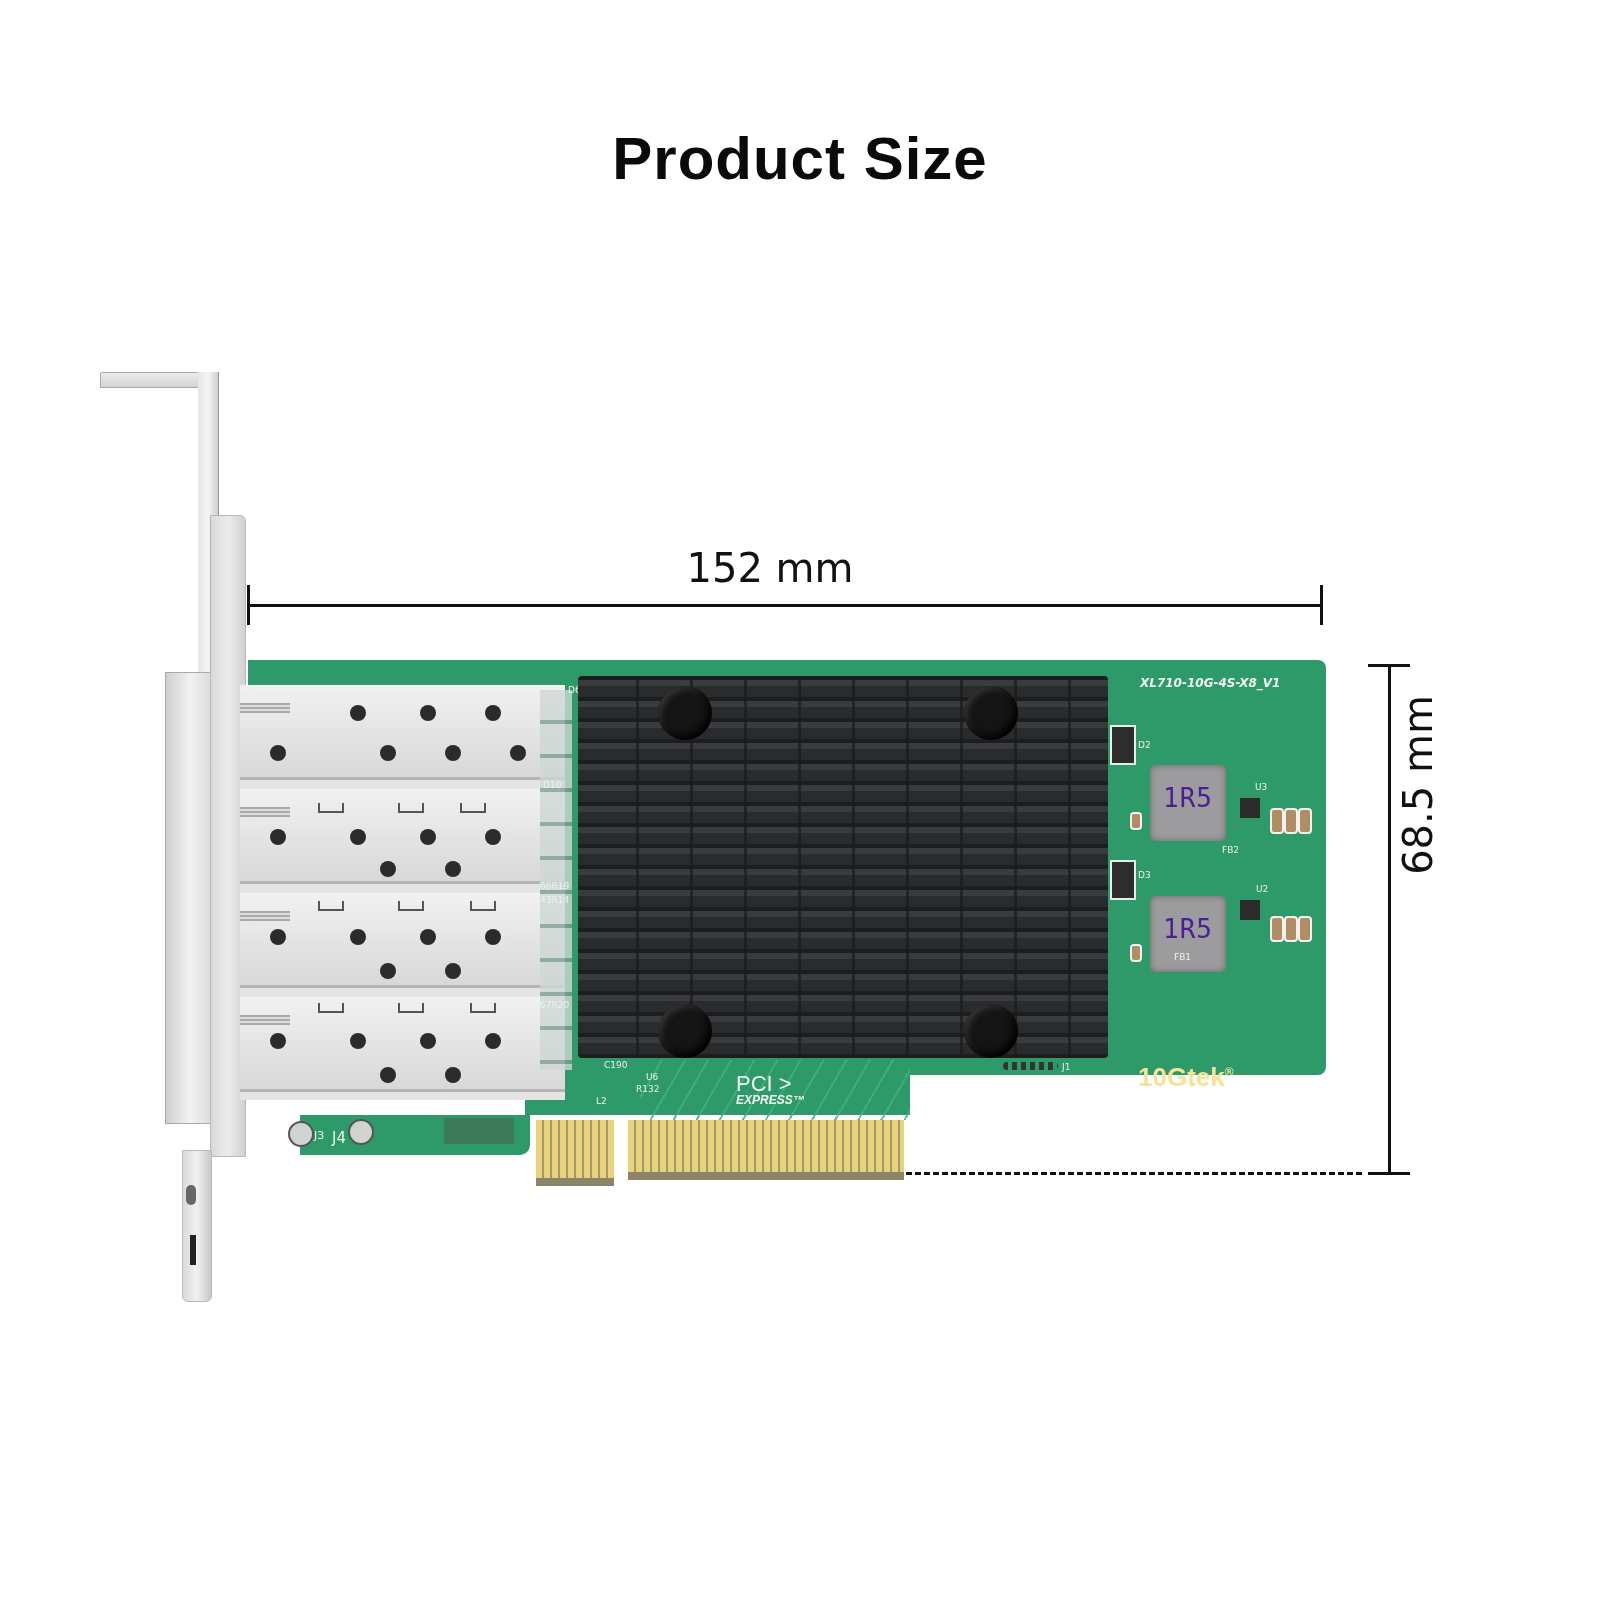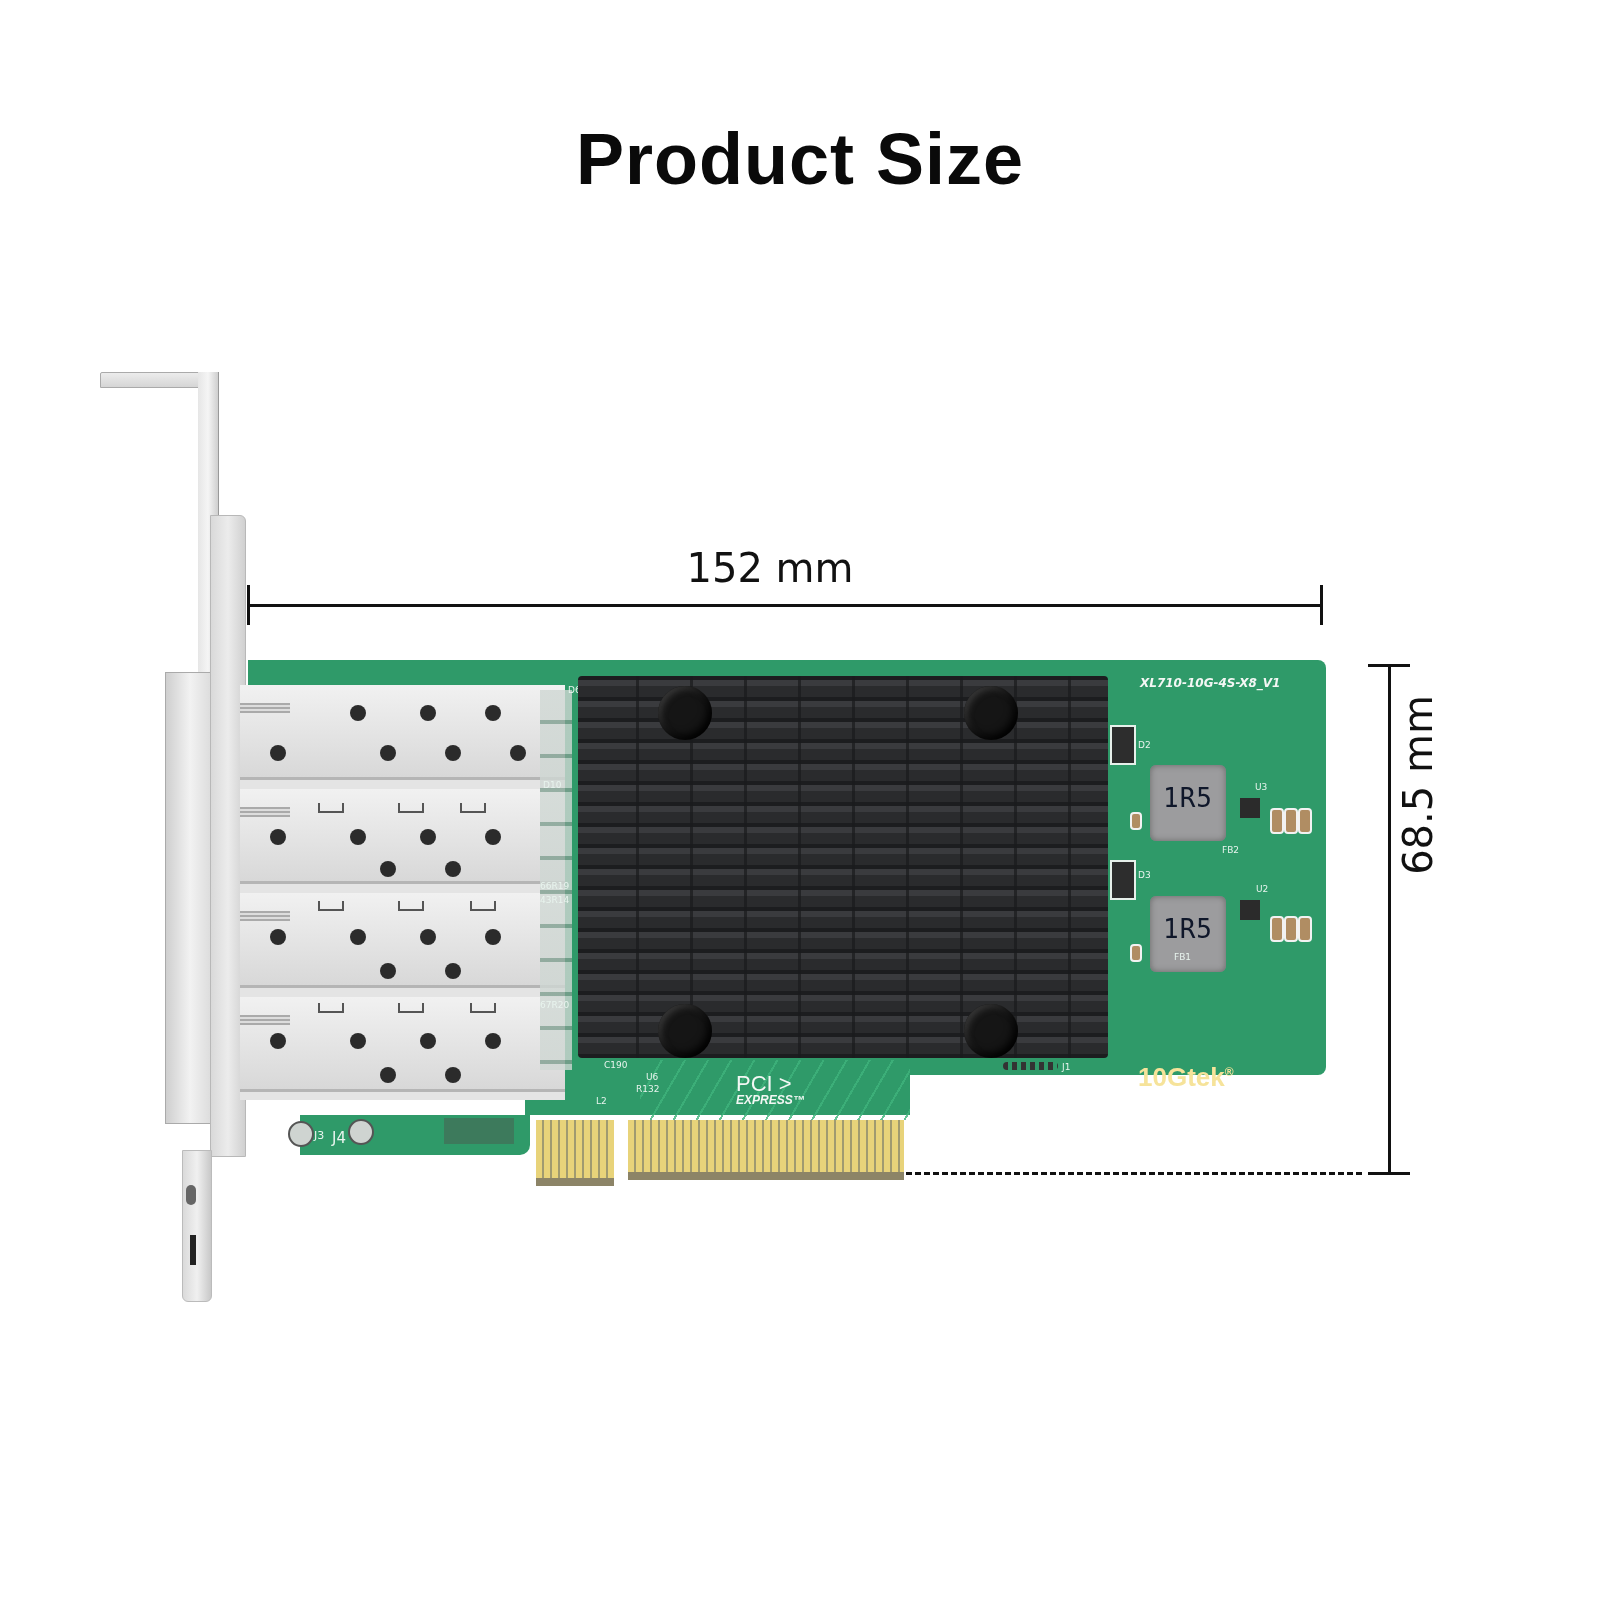--- a/index.html
+++ b/index.html
@@ -1,20 +1,20 @@
 <!DOCTYPE html>
 <html><head>
 <meta charset="utf-8">
 <style>
   html, body { margin: 0; padding: 0; background: #ffffff; }
   body { width: 1600px; height: 1600px; position: relative; overflow: hidden; font-family: "Liberation Sans", sans-serif; }
   .abs { position: absolute; }
   .title {
     position: absolute; left: 0; top: 104px; width: 1600px; text-align: center;
-    font-family: "Liberation Sans", sans-serif; font-weight: 700; font-size: 72px;
+    font-family: "Liberation Sans", sans-serif; font-weight: 700; font-size: 60px;
     color: #0a0a0a; letter-spacing: 1px; line-height: 110px;
   }
   .dim-label {
     position: absolute; font-family: "DejaVu Sans", sans-serif; font-size: 40px; color: #111;
   }
   .dim-w { left: 680px; top: 545px; width: 180px; text-align: center; }
   .dim-h {
     left: 1395px; top: 900px; width: 230px; text-align: center;
     transform: rotate(-90deg); transform-origin: 0 0;
   }
@@ -55,21 +55,21 @@
   
   .cage-area { left: 240px; top: 685px; width: 325px; height: 415px; background: #e4e4e4; }
   .cage { position: absolute; left: 0; width: 325px; height: 92px; background: linear-gradient(#f1f1f1,#d8d8d8); border-bottom: 3px solid #b5b5b5; }
   .cage .rail { position: absolute; left: 0; top: 18px; width: 50px; height: 10px; background: repeating-linear-gradient(180deg,#aaa 0 2px,#ddd 2px 4px); }
   .hole { position: absolute; width: 16px; height: 16px; border-radius: 50%; background: #2b2b2b; }
   .slot { position: absolute; width: 22px; height: 8px; border: 2px solid #555; border-top: none; }
   .led-strip { left: 540px; top: 690px; width: 32px; height: 380px; background: repeating-linear-gradient(180deg,#cfd7d3 0 30px,#7f9f90 30px 34px); opacity: 0.8; }
 
   
   .inductor { position: absolute; width: 76px; height: 76px; background: #9c9c9e; border-radius: 6px; box-shadow: inset 0 0 6px #666; }
-  .inductor span { position: absolute; left: 0; top: 18px; width: 76px; text-align: center; font-family: "DejaVu Sans Mono", monospace; font-size: 26px; color: #0f172a; letter-spacing: 1px; }
+  .inductor span { position: absolute; left: 0; top: 18px; width: 76px; text-align: center; font-family: "DejaVu Sans Mono", monospace; font-size: 26px; color: #4c1d95; letter-spacing: 1px; }
   .diode { position: absolute; width: 22px; height: 36px; background: #2d2d2d; border: 2px solid #e6f0ea; }
   .ic { position: absolute; width: 20px; height: 20px; background: #2b2b2b; }
   .cap { position: absolute; width: 10px; height: 22px; background: #b08d63; border: 2px solid #f2f2f2; border-radius: 4px; }
   .silk { position: absolute; font-family: "DejaVu Sans", sans-serif; font-size: 9px; color: #e8f4ee; }
   .model {
     left: 1140px; top: 676px; font-family: "DejaVu Sans", sans-serif; font-style: italic; font-weight: 700;
     font-size: 12px; color: #f3f7f4;
   }
   .brand {
     left: 1138px; top: 1062px; font-family: "Liberation Sans", sans-serif; font-weight: 700; font-size: 26px; color: #f6e39a;

